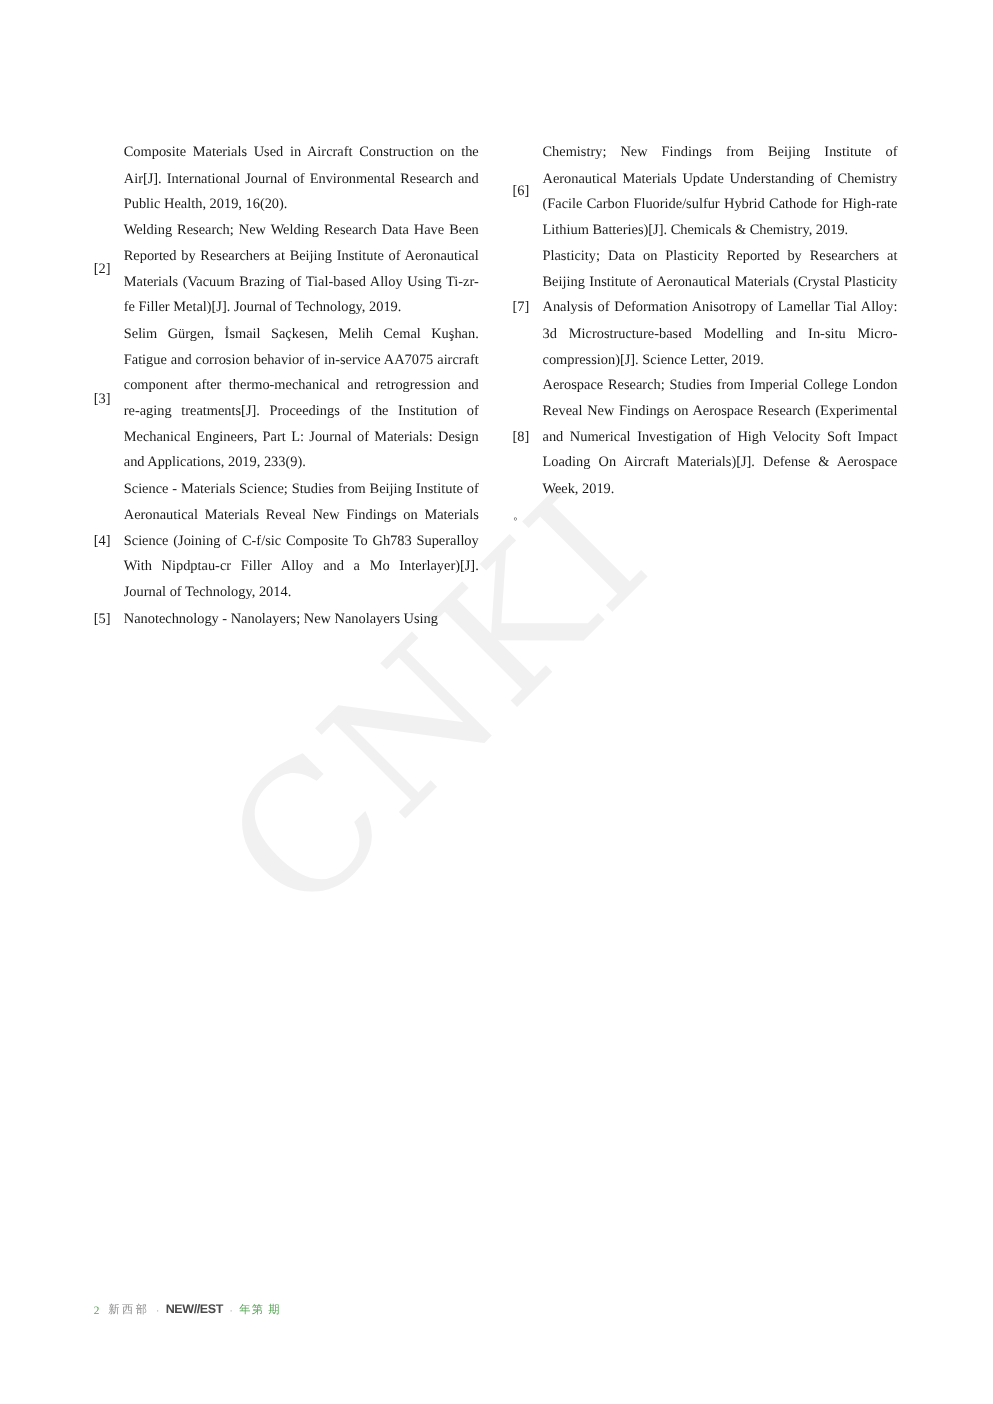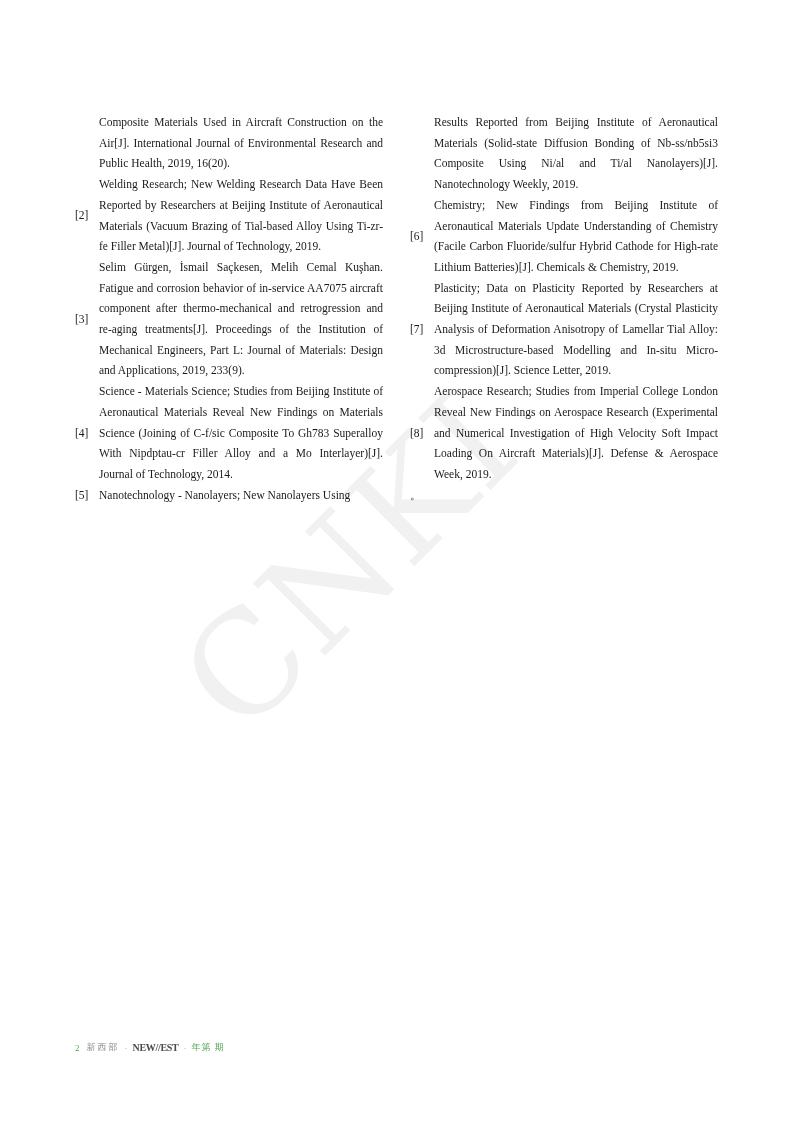--- a/index.html
+++ b/index.html
@@ -91,21 +91,21 @@
   }
 
   .footer-sep {
     color: #b5b5b5;
     margin: 0 5px;
     font-family: "Liberation Sans", sans-serif;
   }
 
   .footer-logo {
     color: #4a4a4a;
-    font-family: Liberation Serif, serif;
+    font-family: Liberation Sans, sans-serif;
     font-weight: bold;
     font-size: 10px;
     letter-spacing: -0.3px;
   }
 
   .footer-issue {
     color: #55a555;
     font-family: Liberation Serif, serif;
     letter-spacing: 1px;
   }
@@ -137,24 +137,20 @@
         <span class="ref-text">Science - Materials Science; Studies from Beijing Institute of Aeronautical Materials Reveal New Findings on Materials Science (Joining of C-f/sic Composite To Gh783 Superalloy With Nipdptau-cr Filler Alloy and a Mo Interlayer)[J]. Journal of Technology, 2014.</span>
       </div>
       <div class="ref">
         <span class="ref-num">[5]</span>
         <span class="ref-text">Nanotechnology - Nanolayers; New Nanolayers Using</span>
       </div>
     </div>
 
     <div class="col">
       <div class="ref">
-        <span class="ref-num"></span>
-        <span class="ref-text">Results Reported from Beijing Institute of Aeronautical Materials (Solid-state Diffusion Bonding of Nb-ss/nb5si3 Composite Using Ni/al and Ti/al Nanolayers)[J]. Nanotechnology Weekly, 2019.</span>
-      </div>
-      <div class="ref">
         <span class="ref-num">[6]</span>
         <span class="ref-text">Chemistry; New Findings from Beijing Institute of Aeronautical Materials Update Understanding of Chemistry (Facile Carbon Fluoride/sulfur Hybrid Cathode for High-rate Lithium Batteries)[J]. Chemicals &amp; Chemistry, 2019.</span>
       </div>
       <div class="ref">
         <span class="ref-num">[7]</span>
         <span class="ref-text">Plasticity; Data on Plasticity Reported by Researchers at Beijing Institute of Aeronautical Materials (Crystal Plasticity Analysis of Deformation Anisotropy of Lamellar Tial Alloy: 3d Microstructure-based Modelling and In-situ Micro-compression)[J]. Science Letter, 2019.</span>
       </div>
       <div class="ref">
         <span class="ref-num">[8]</span>
         <span class="ref-text">Aerospace Research; Studies from Imperial College London Reveal New Findings on Aerospace Research (Experimental and Numerical Investigation of High Velocity Soft Impact Loading On Aircraft Materials)[J]. Defense &amp; Aerospace Week, 2019.</span>

